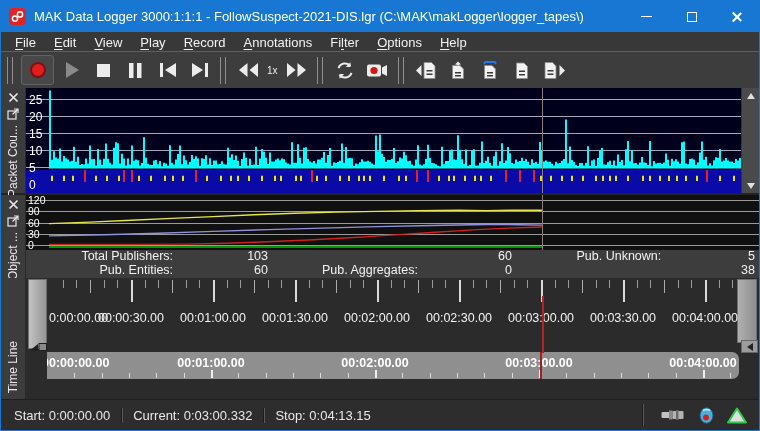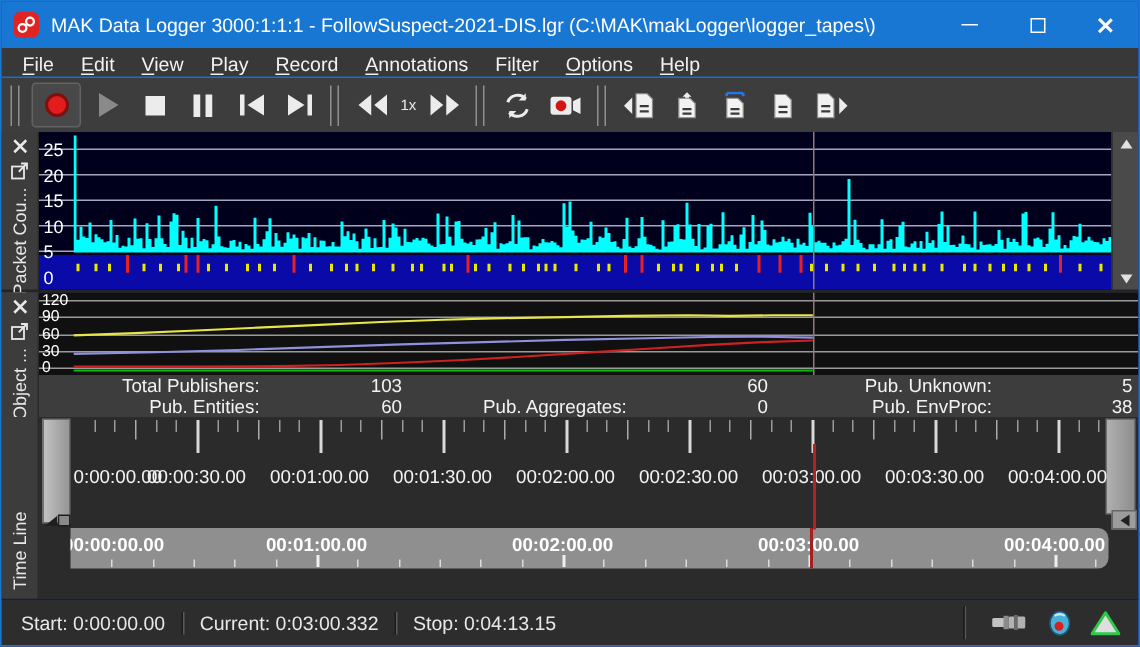--- a/index.html
+++ b/index.html
@@ -52,21 +52,21 @@
   .tri-up{width:0;height:0;border-left:4px solid transparent;border-right:4px solid transparent;border-bottom:6px solid #e0e0e0;}
   .tri-down{width:0;height:0;border-left:4px solid transparent;border-right:4px solid transparent;border-top:6px solid #e0e0e0;}
   
   .obj-panel{height:83px;background:#3d3d3d;}
   .obj-right{position:absolute;left:25px;top:0;right:0;bottom:0;}
   .obj-plot{position:absolute;left:0;top:0;right:0;height:55px;background:#101010;overflow:hidden;}
   .grid2{position:absolute;left:0;right:0;height:1px;background:#9a9a9a;}
   .ylab2{position:absolute;left:2px;font-size:10.5px;line-height:10px;color:#fff;z-index:4;}
   .obj-svg{position:absolute;left:23px;top:0;width:692px;height:55px;}
   .stats{position:absolute;left:0;right:0;bottom:0;height:28px;display:grid;grid-template-columns:246px 244px 1fr;grid-template-rows:14px 14px;font-size:12.5px;color:#f2f2f2;background:#3d3d3d;}
-  .cell{display:flex;align-items:center;line-height:13px;}
+  .cell{display:flex;line-height:13px;}
   .sl{flex:1.55;text-align:right;white-space:nowrap;}
   .sv{flex:1;text-align:right;padding-right:4px;}
   
   .tl-panel{height:121px;background:#2b2b2b;}
   .tl-content{position:absolute;left:25px;top:0;right:0;bottom:0;padding-left:44px;}
   .handle-left{position:absolute;left:2px;top:1px;width:19px;height:70px;background:linear-gradient(90deg,#c2c2c2,#969696);border:1px solid #6f6f6f;}
   .handle-right{position:absolute;right:2px;top:1px;width:20px;height:64px;background:linear-gradient(90deg,#b0b0b0,#8e8e8e);border:1px solid #6f6f6f;}
   .ruler-strip{position:absolute;left:23px;top:2px;width:692px;height:70px;}
   .tick{position:absolute;top:0;width:1px;background:#9a9a9a;}
   .tick.medium{height:13px;background:#ababab;}
@@ -325,21 +325,20 @@
           </div>
         <div class="cell">
             <span class="sl">Pub. Entities:</span>
             <span class="sv">60</span>
           </div>
         <div class="cell">
             <span class="sl">Pub. Aggregates:</span>
             <span class="sv">0</span>
           </div>
         <div class="cell">
-            <span class="sl">Pub. EnvProc:</span>
             <span class="sv">38</span>
           </div>
       </div>
     </div>
   </div>
 
   <div class="panel tl-panel">
     <div class="side">
       <span class="vlabel">Time Line</span>
     </div>

